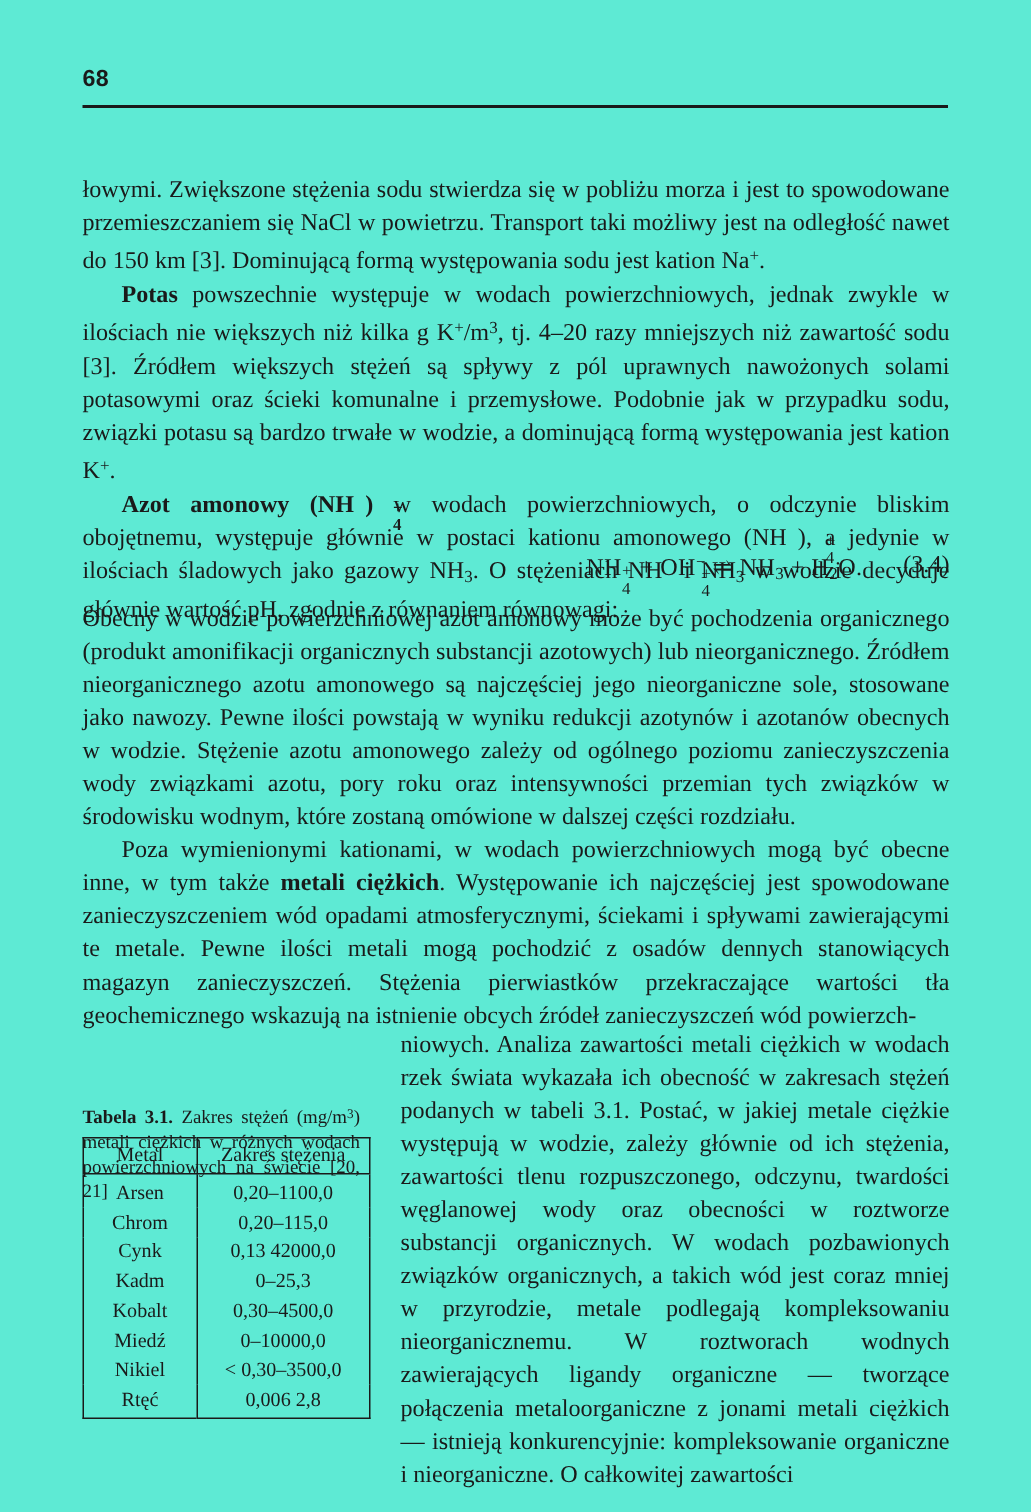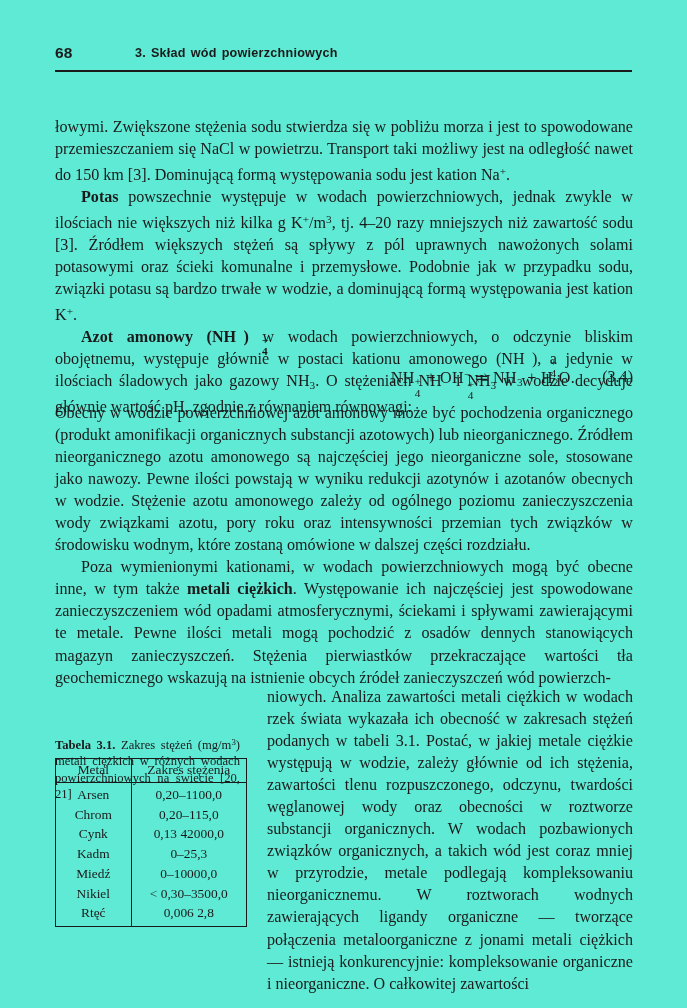--- a/index.html
+++ b/index.html
@@ -168,21 +168,20 @@
     width: 366px;
   }
 </style>
 </head>
 <body>
 
 <div class="page">
 
   <div class="runhead">
     <span class="runhead-folio">68</span>
-    <span class="runhead-title">3. Skład wód powierzchniowych</span>
   </div>
   <div class="runhead-rule"></div>
 
   <div class="col main-col">
 
     <p><span>łowymi. Zwiększone stężenia sodu stwierdza się w pobliżu morza i jest to spowodowane przemieszczaniem się NaCl w powietrzu. Transport taki możliwy jest na odległość nawet do 150 km [3]. Dominującą formą występowania sodu jest kation Na</span><span class="sup">+</span><span>.</span></p>
 
     <p class="indent"><b>Potas</b><span> powszechnie występuje w wodach powierzchniowych, jednak zwykle w ilościach nie większych niż kilka g K</span><span class="sup">+</span><span>/m</span><span class="sup">3</span><span>, tj. 4–20 razy mniejszych niż zawartość sodu [3]. Źródłem większych stężeń są spływy z pól uprawnych nawożonych solami potasowymi oraz ścieki komunalne i przemysłowe. Podobnie jak w przypadku sodu, związki potasu są bardzo trwałe w wodzie, a dominującą formą występowania jest kation K</span><span class="sup">+</span><span>.</span></p>
 
     <p class="indent"><b><span>Azot amonowy (NH</span><span class="stack"><i class="t">+</i><i class="b2">4</i></span><span>)</span></b><span> w wodach powierzchniowych, o odczynie bliskim obojętnemu, występuje głównie w postaci kationu amonowego (NH</span><span class="stack"><i class="t">+</i><i class="b2">4</i></span><span>), a jedynie w ilościach śladowych jako gazowy NH</span><span class="sub">3</span><span>. O stężeniach NH</span><span class="stack"><i class="t">+</i><i class="b2">4</i></span><span> i NH</span><span class="sub">3</span><span> w wodzie decyduje głównie wartość pH, zgodnie z równaniem równowagi:</span></p>
@@ -219,20 +218,24 @@
           </tr>
         <tr>
             <td class="c0">Cynk</td>
             <td class="c1">0,13 42000,0</td>
           </tr>
         <tr>
             <td class="c0">Kadm</td>
             <td class="c1">0–25,3</td>
           </tr>
         <tr>
+            <td class="c0">Kobalt</td>
+            <td class="c1">0,30–4500,0</td>
+          </tr>
+        <tr>
             <td class="c0">Miedź</td>
             <td class="c1">0–10000,0</td>
           </tr>
         <tr>
             <td class="c0">Nikiel</td>
             <td class="c1">&lt; 0,30–3500,0</td>
           </tr>
         <tr>
             <td class="c0">Rtęć</td>
             <td class="c1">0,006 2,8</td>

